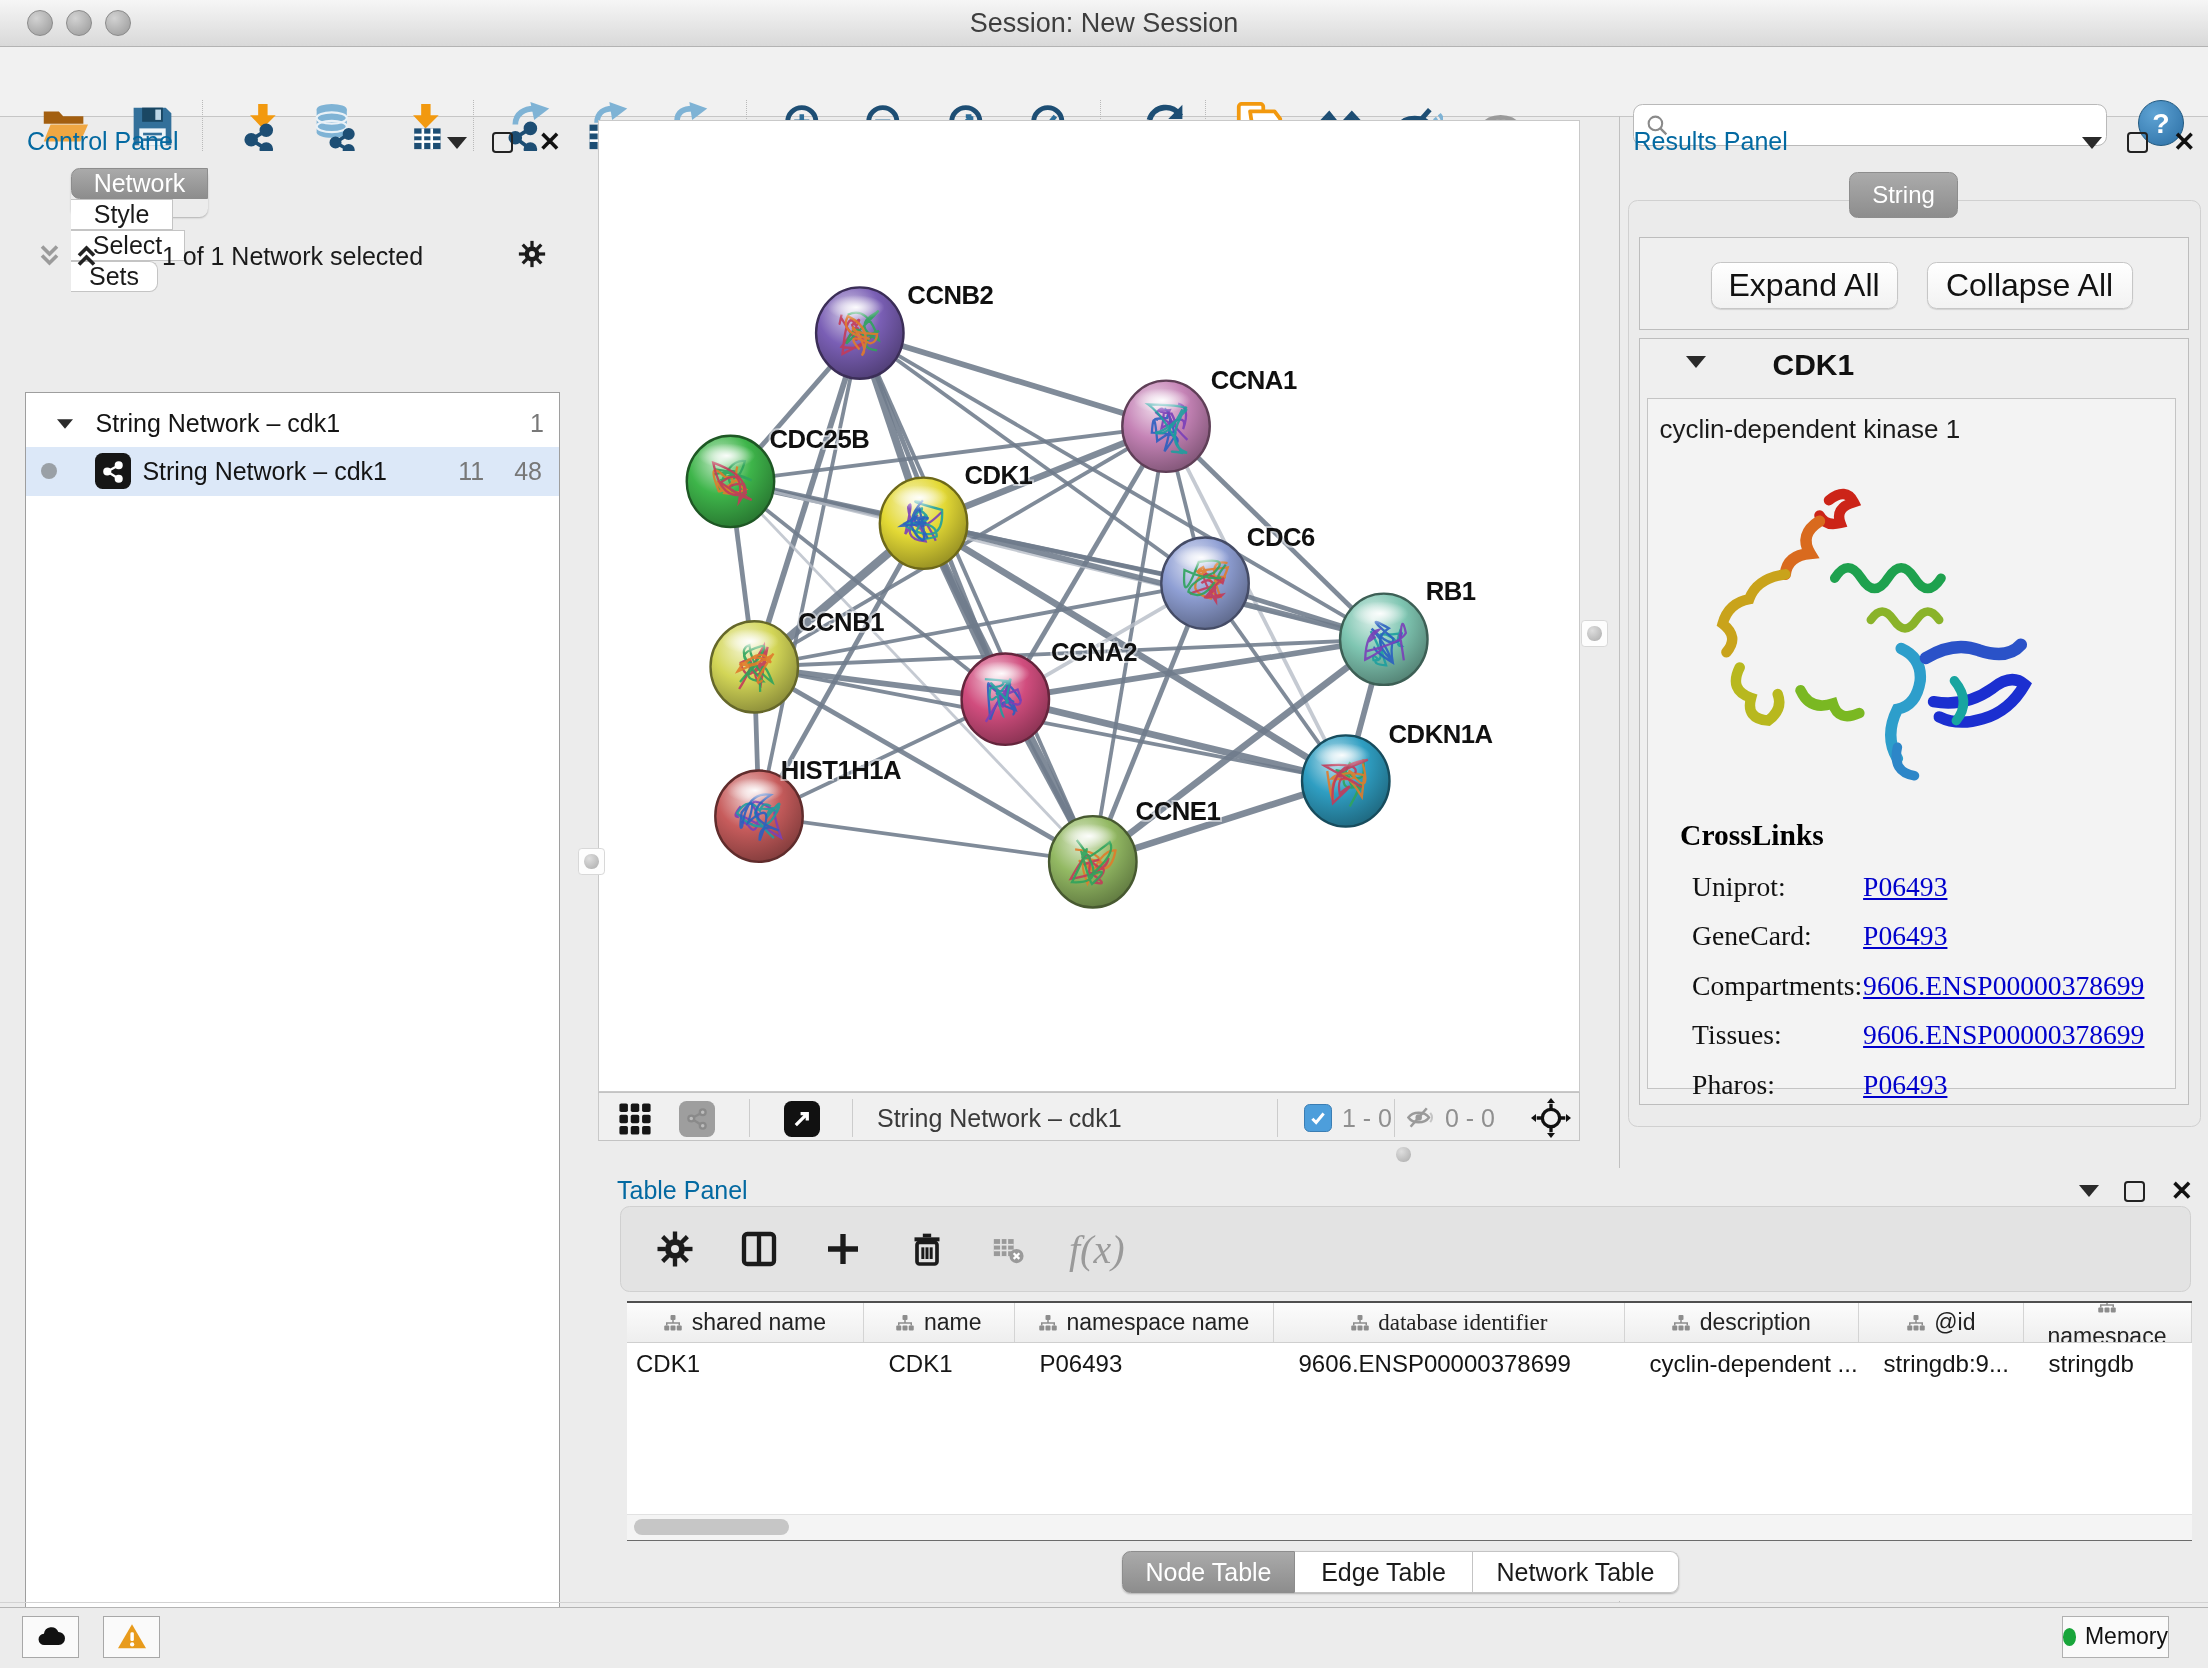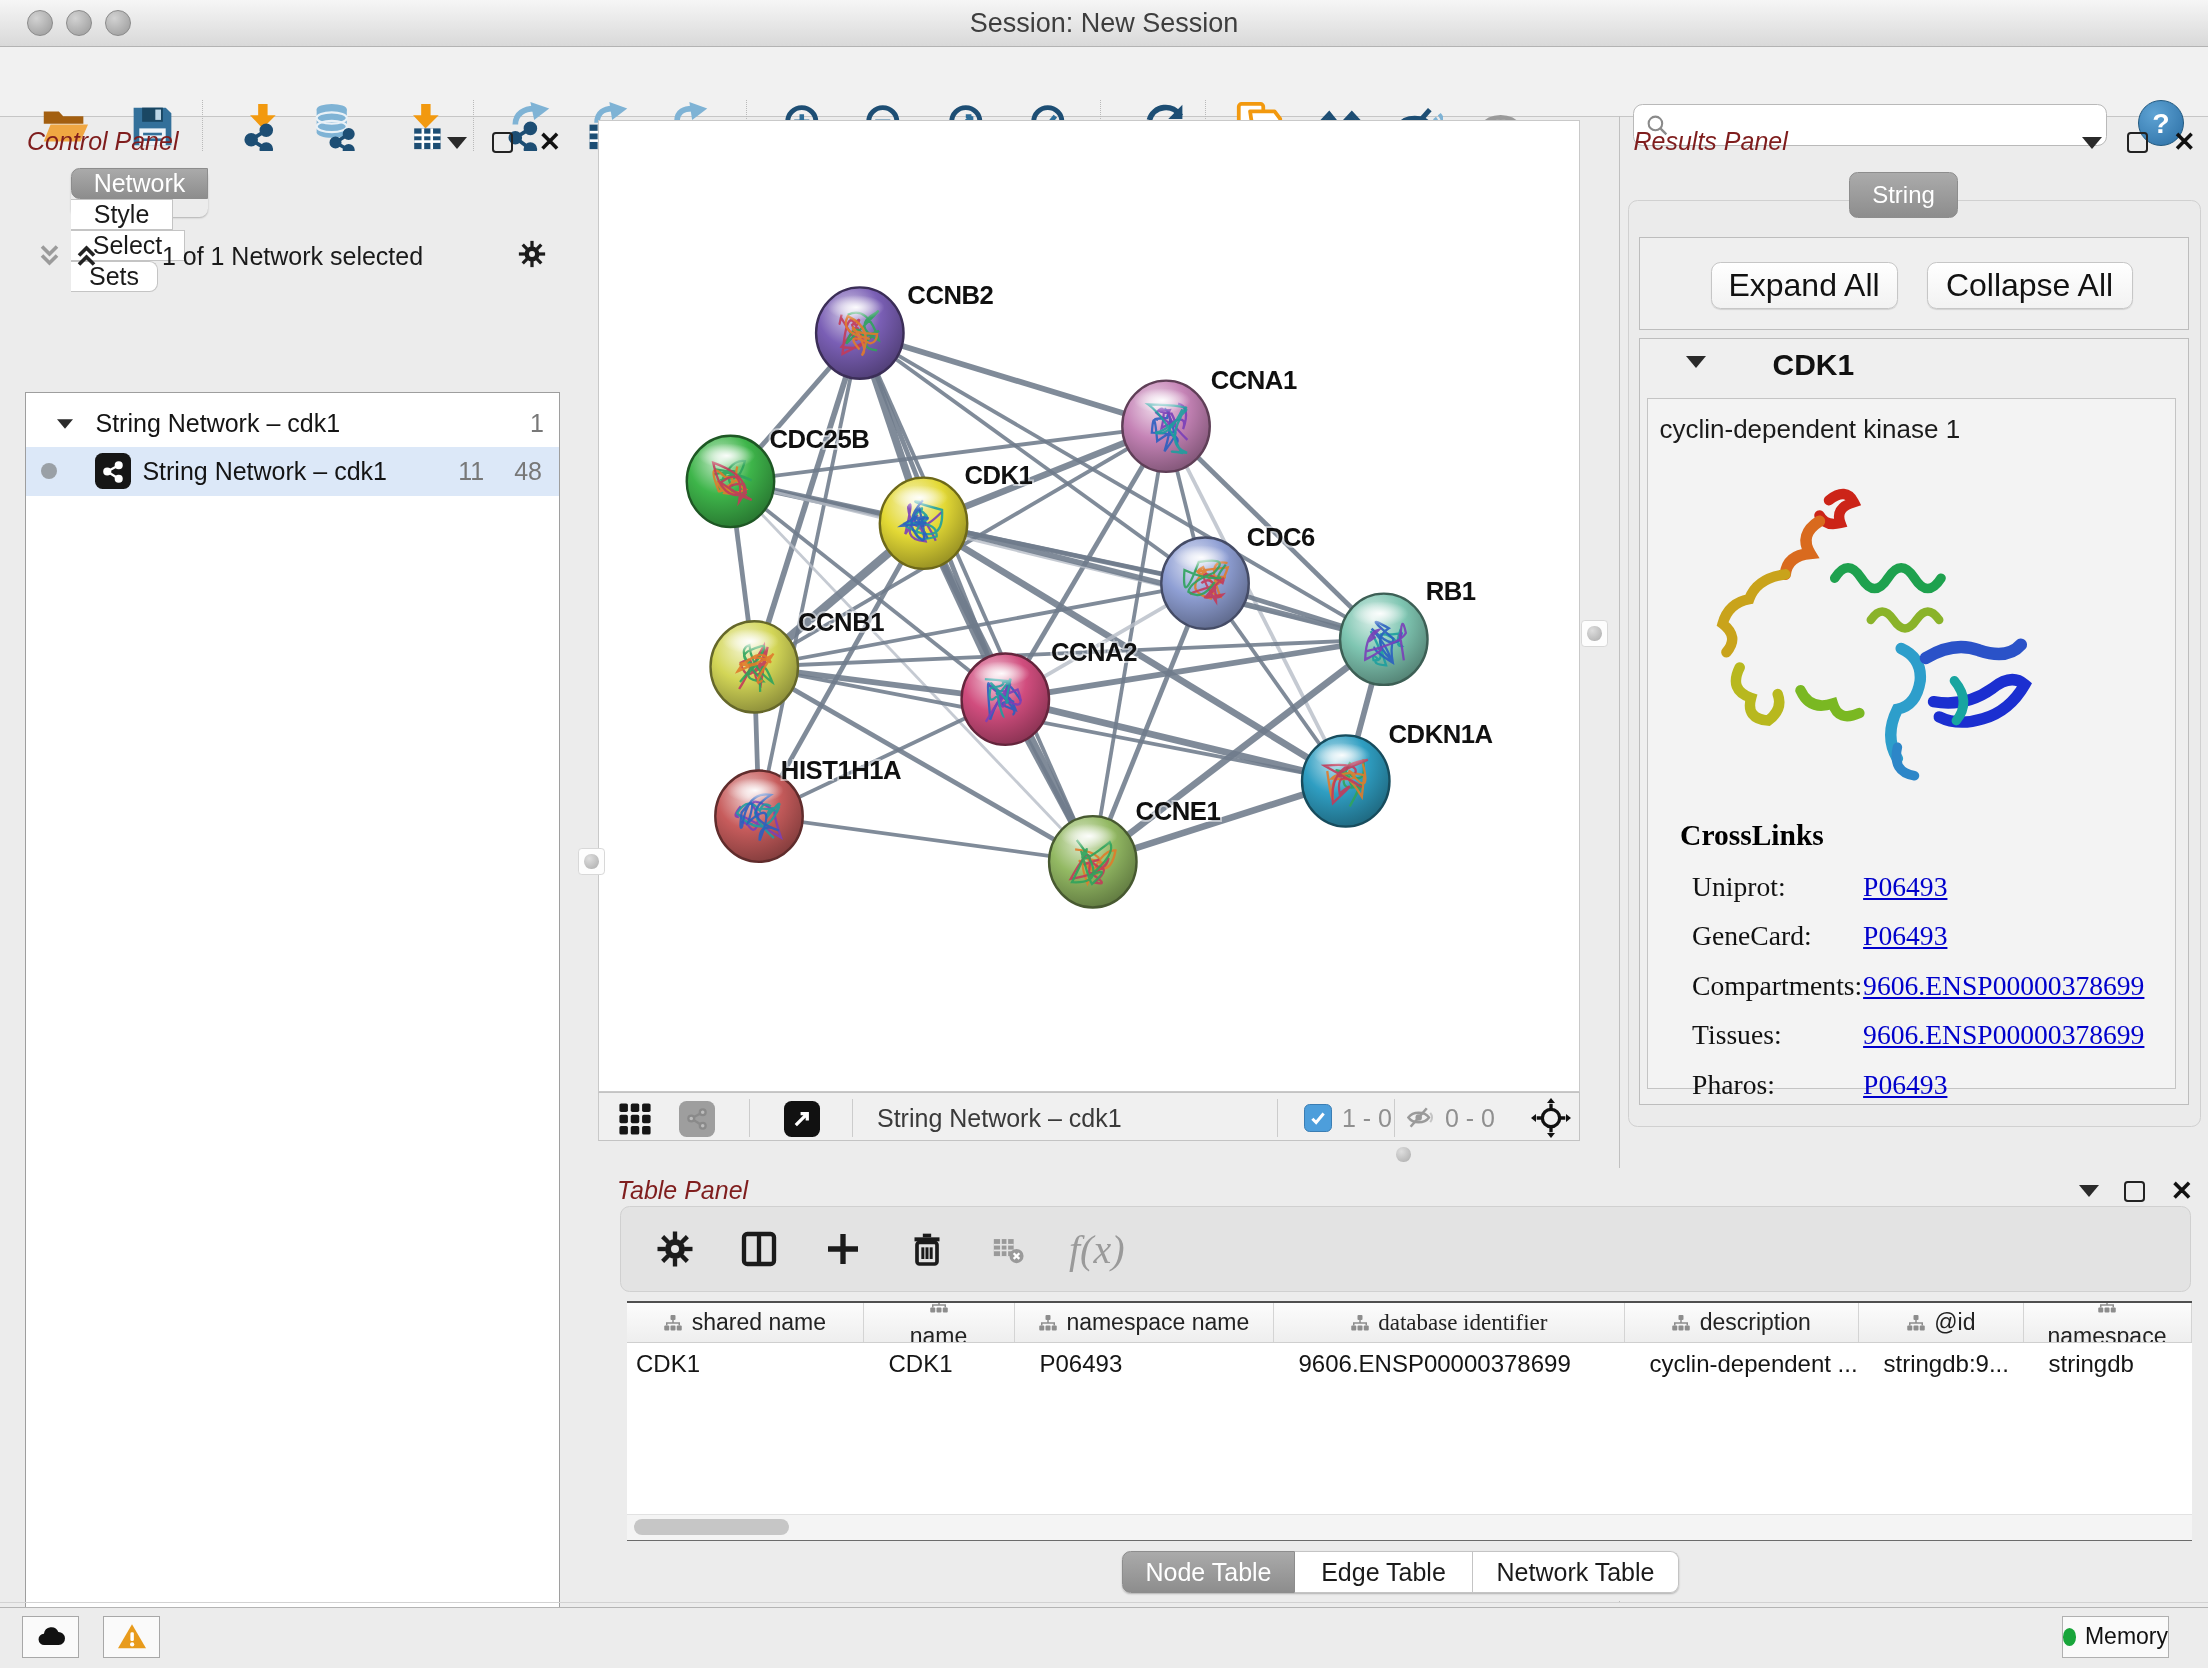--- a/index.html
+++ b/index.html
@@ -16,21 +16,21 @@
   .tbtn{position:absolute;top:53px;width:53px;height:53px;display:flex;align-items:center;justify-content:center;cursor:pointer;}
   .tbtn svg{width:49px;height:49px;}
   .tsep{position:absolute;top:53px;height:51px;border-left:1.9px dotted #b9b9b9;}
   .searchbox{position:absolute;left:1633px;top:57px;width:474px;height:42px;background:#fff;
     border:1px solid #b9b9b9;border-radius:9.5px;display:flex;align-items:center;padding:0 11.4px;box-sizing:border-box;}
   .searchbox input{border:none;outline:none;flex:1;font-size:25px;background:transparent;margin-left:9.5px;}
   .helpbtn{position:absolute;left:2138px;top:53px;width:44px;height:44px;border-radius:50%;
     background:radial-gradient(circle at 35% 30%,#5ea3d4,#2a6da3);color:#fff;font-weight:bold;font-size:28.5px;
     display:flex;align-items:center;justify-content:center;border:1px solid #20587f;}
   
-  .phead-title{font-size:25px;color:#7f1d1d;font-style:italic;}
+  .phead-title{font-size:25px;color:#0369a1;}
   .phead-icons{display:flex;align-items:center;gap:25px;}
   .tri-down{width:0;height:0;border-left:10.5px solid transparent;border-right:10.5px solid transparent;border-top:12.4px solid #2a2a2a;}
   .float-box{width:17px;height:17px;border:2.9px solid #222;border-radius:3.8px;}
   .close-x{font-size:27px;font-weight:bold;color:#111;line-height:1;}
   .seg{display:flex;border-radius:8.6px;box-shadow:0 1px 1.9px rgba(0,0,0,.25);}
   .seg .tab{height:100%;display:flex;align-items:center;justify-content:center;font-size:25px;
     background:#fff;border:1px solid #c4c4c4;border-left:none;color:#1a1a1a;box-sizing:border-box;cursor:pointer;}
   .seg .tab:first-child{border-left:1px solid #c4c4c4;border-radius:8.6px 0 0 8.6px;}
   .seg .tab:last-child{border-radius:0 8.6px 8.6px 0;}
   .seg .tab.sel{background:linear-gradient(#aaaaaa,#8d8d8d);color:#fff;border-color:#8d8d8d;}
@@ -774,21 +774,21 @@
             <g fill="#8d8d8d">
               <rect x="6" y="1.5" width="4" height="4" rx="0.8"></rect>
               <rect x="1" y="10" width="4" height="4" rx="0.8"></rect>
               <rect x="6" y="10" width="4" height="4" rx="0.8"></rect>
               <rect x="11" y="10" width="4" height="4" rx="0.8"></rect>
             </g>
             <path d="M8 5.5v3M3 10V8h10v2" fill="none" stroke="#8d8d8d" stroke-width="1.2"></path>
           </svg>
           <span>shared name</span>
         </div>
-        <div class="th" style="width: 151px; flex-direction: column;">
+        <div class="th" style="width: 151px;">
           <svg viewBox="0 0 16 16">
             <g fill="#8d8d8d">
               <rect x="6" y="1.5" width="4" height="4" rx="0.8"></rect>
               <rect x="1" y="10" width="4" height="4" rx="0.8"></rect>
               <rect x="6" y="10" width="4" height="4" rx="0.8"></rect>
               <rect x="11" y="10" width="4" height="4" rx="0.8"></rect>
             </g>
             <path d="M8 5.5v3M3 10V8h10v2" fill="none" stroke="#8d8d8d" stroke-width="1.2"></path>
           </svg>
           <span>name</span>

